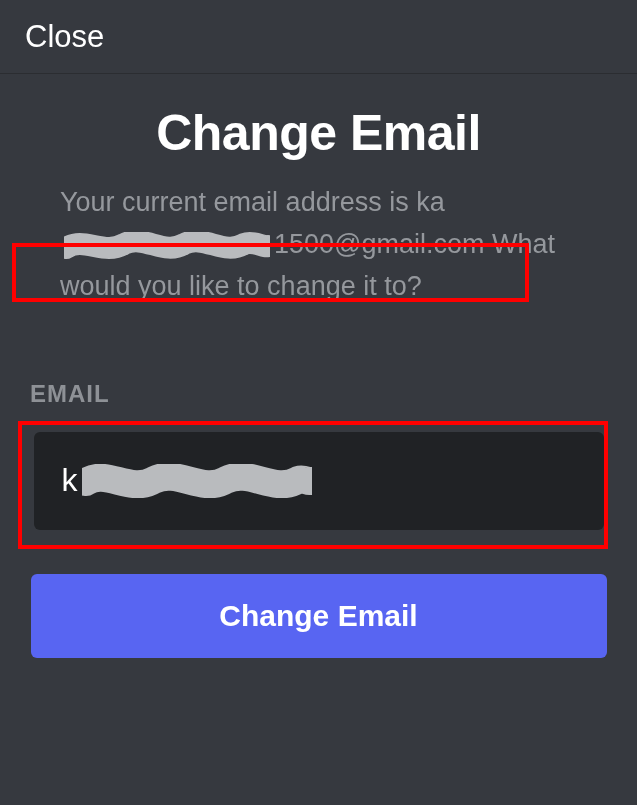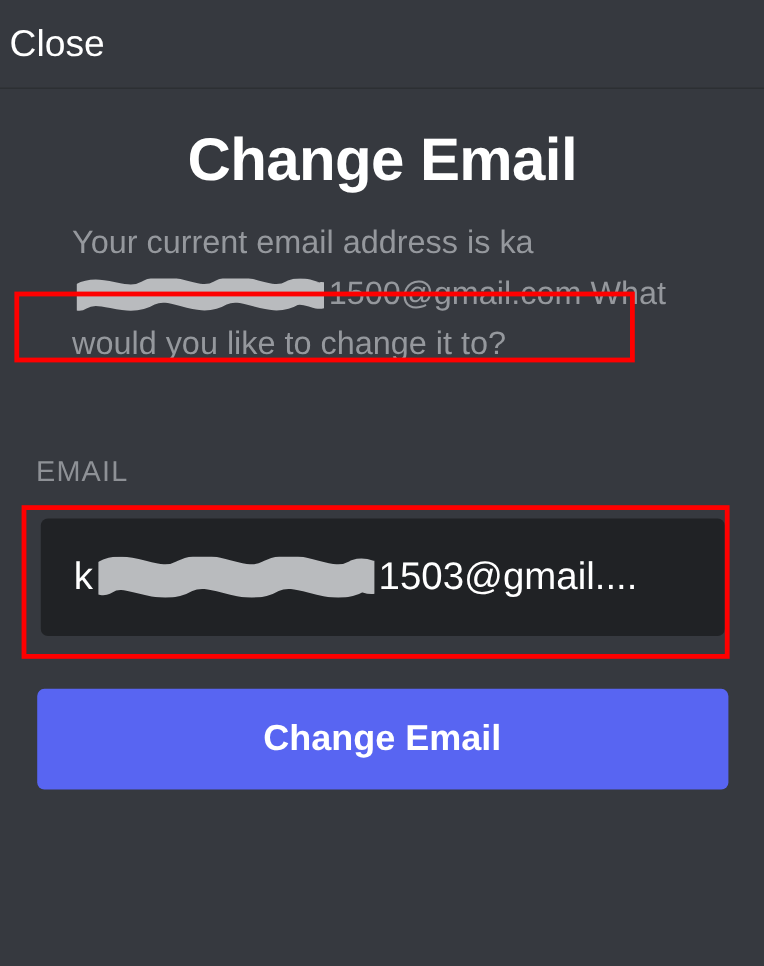--- a/index.html
+++ b/index.html
@@ -8,21 +8,21 @@
       background: #36393f;
       font-family: -apple-system, BlinkMacSystemFont, "Segoe UI", Helvetica, Arial, sans-serif;
       color: #ffffff;
     }
 
     
     .topbar {
       height: 74px;
       display: flex;
       align-items: center;
-      padding-left: 8px;
+      padding-left: 25px;
       border-bottom: 1px solid #2b2d31;
     }
     .close-btn {
       font-size: 31px;
       font-weight: 500;
       color: #ffffff;
       cursor: pointer;
       background: none;
       border: none;
       padding: 0;
@@ -78,21 +78,21 @@
       vertical-align: middle;
       margin: 0 4px;
     }
 
     .form {
       margin-top: 72px;
     }
 
     .field-label {
       font-size: 24px;
-      font-weight: 400;
+      font-weight: 700;
       color: #8e9196;
       letter-spacing: 1px;
       margin-top: 27px;
     }
 
     .input-wrap {
       margin-top: 24px;
       background: #202225;
       border-radius: 6px;
       height: 98px;
@@ -145,21 +145,20 @@
   </p>
 
   <div class="form">
     <div class="field-label">EMAIL</div>
     <div class="input-wrap">
       <span class="input-text">
         <span>k</span>
           <svg class="redact" width="230" height="34" viewBox="0 0 230 34">
             <path d="M4 18 C 24 4, 48 30, 72 16 C 96 4, 120 30, 144 16 C 168 4, 192 30, 216 16 C 222 14, 226 18, 228 17" stroke="#b9bbbe" stroke-width="28" stroke-linecap="round" fill="none"></path>
           </svg>
-          <span>1503@gmail....</span>
       </span>
     </div>
   </div>
 
   <button class="primary-btn">Change Email</button>
 </div>
 
 <div class="hl-box-1"></div>
 <div class="hl-box-2"></div>
 

